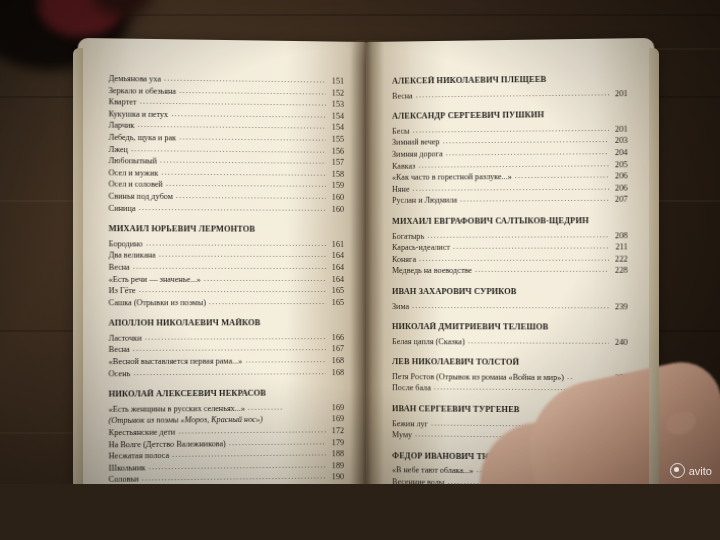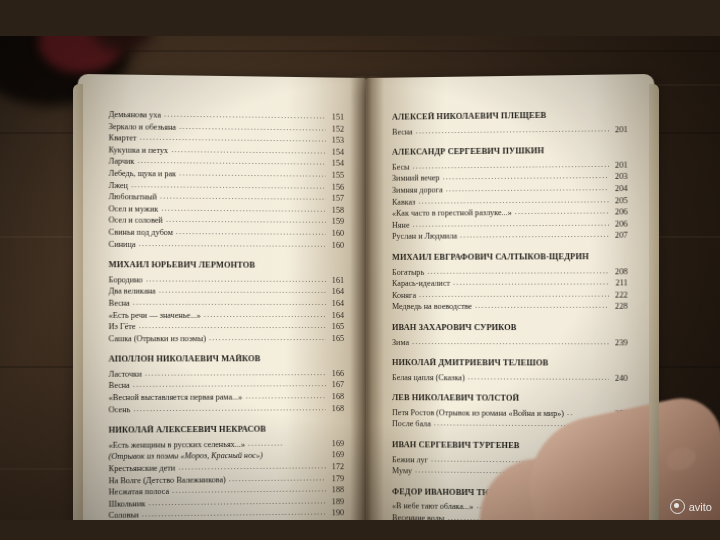--- a/index.html
+++ b/index.html
@@ -13,21 +13,20 @@
     background: #2b2117;
     font-family: "Liberation Serif", serif;
   }
   .scene {
     position: relative;
     width: 720px;
     height: 484px;
     background:
       linear-gradient(115deg, #3a2c1f 0%, #4a3726 18%, #3b2b1d 40%, #2e2116 70%, #241a11 100%);
     overflow: hidden;
-    margin-top: 36px;
   }
   
   .grain {
     position: absolute;
     left: 0; right: 0;
     height: 2px;
     background: rgba(0,0,0,0.18);
   }
   .grain.l {
     background: rgba(255,230,190,0.05);

